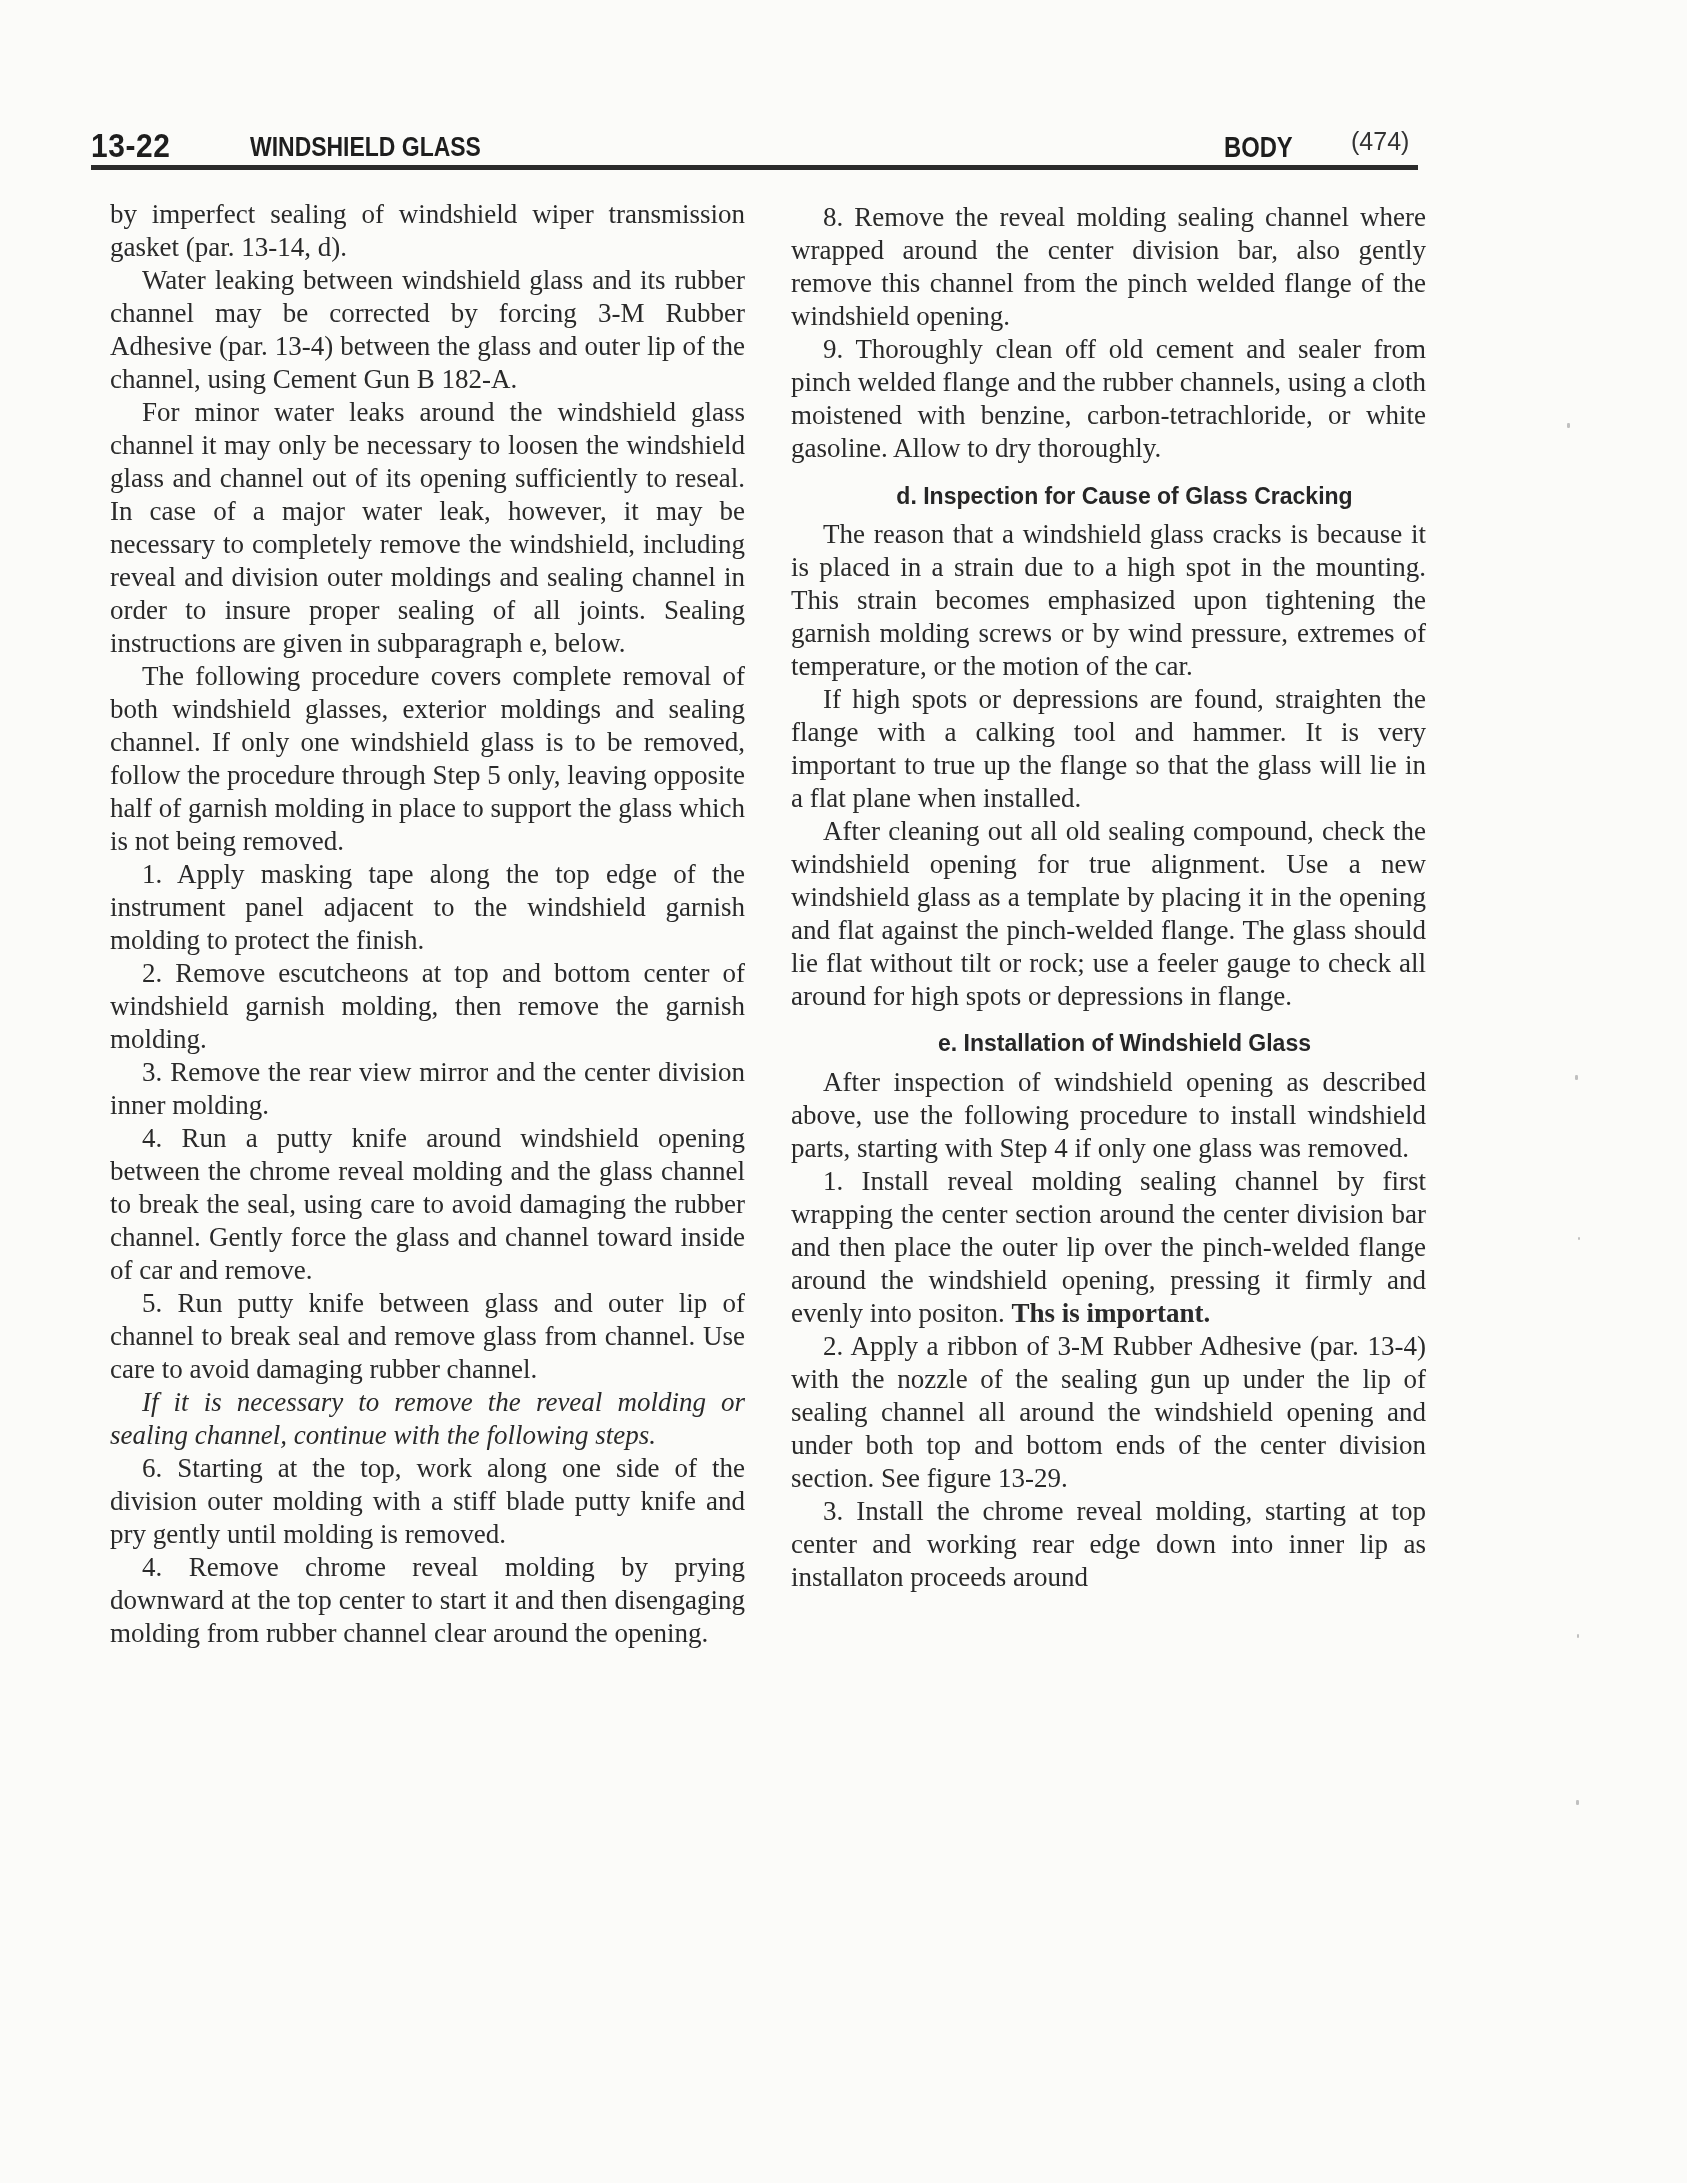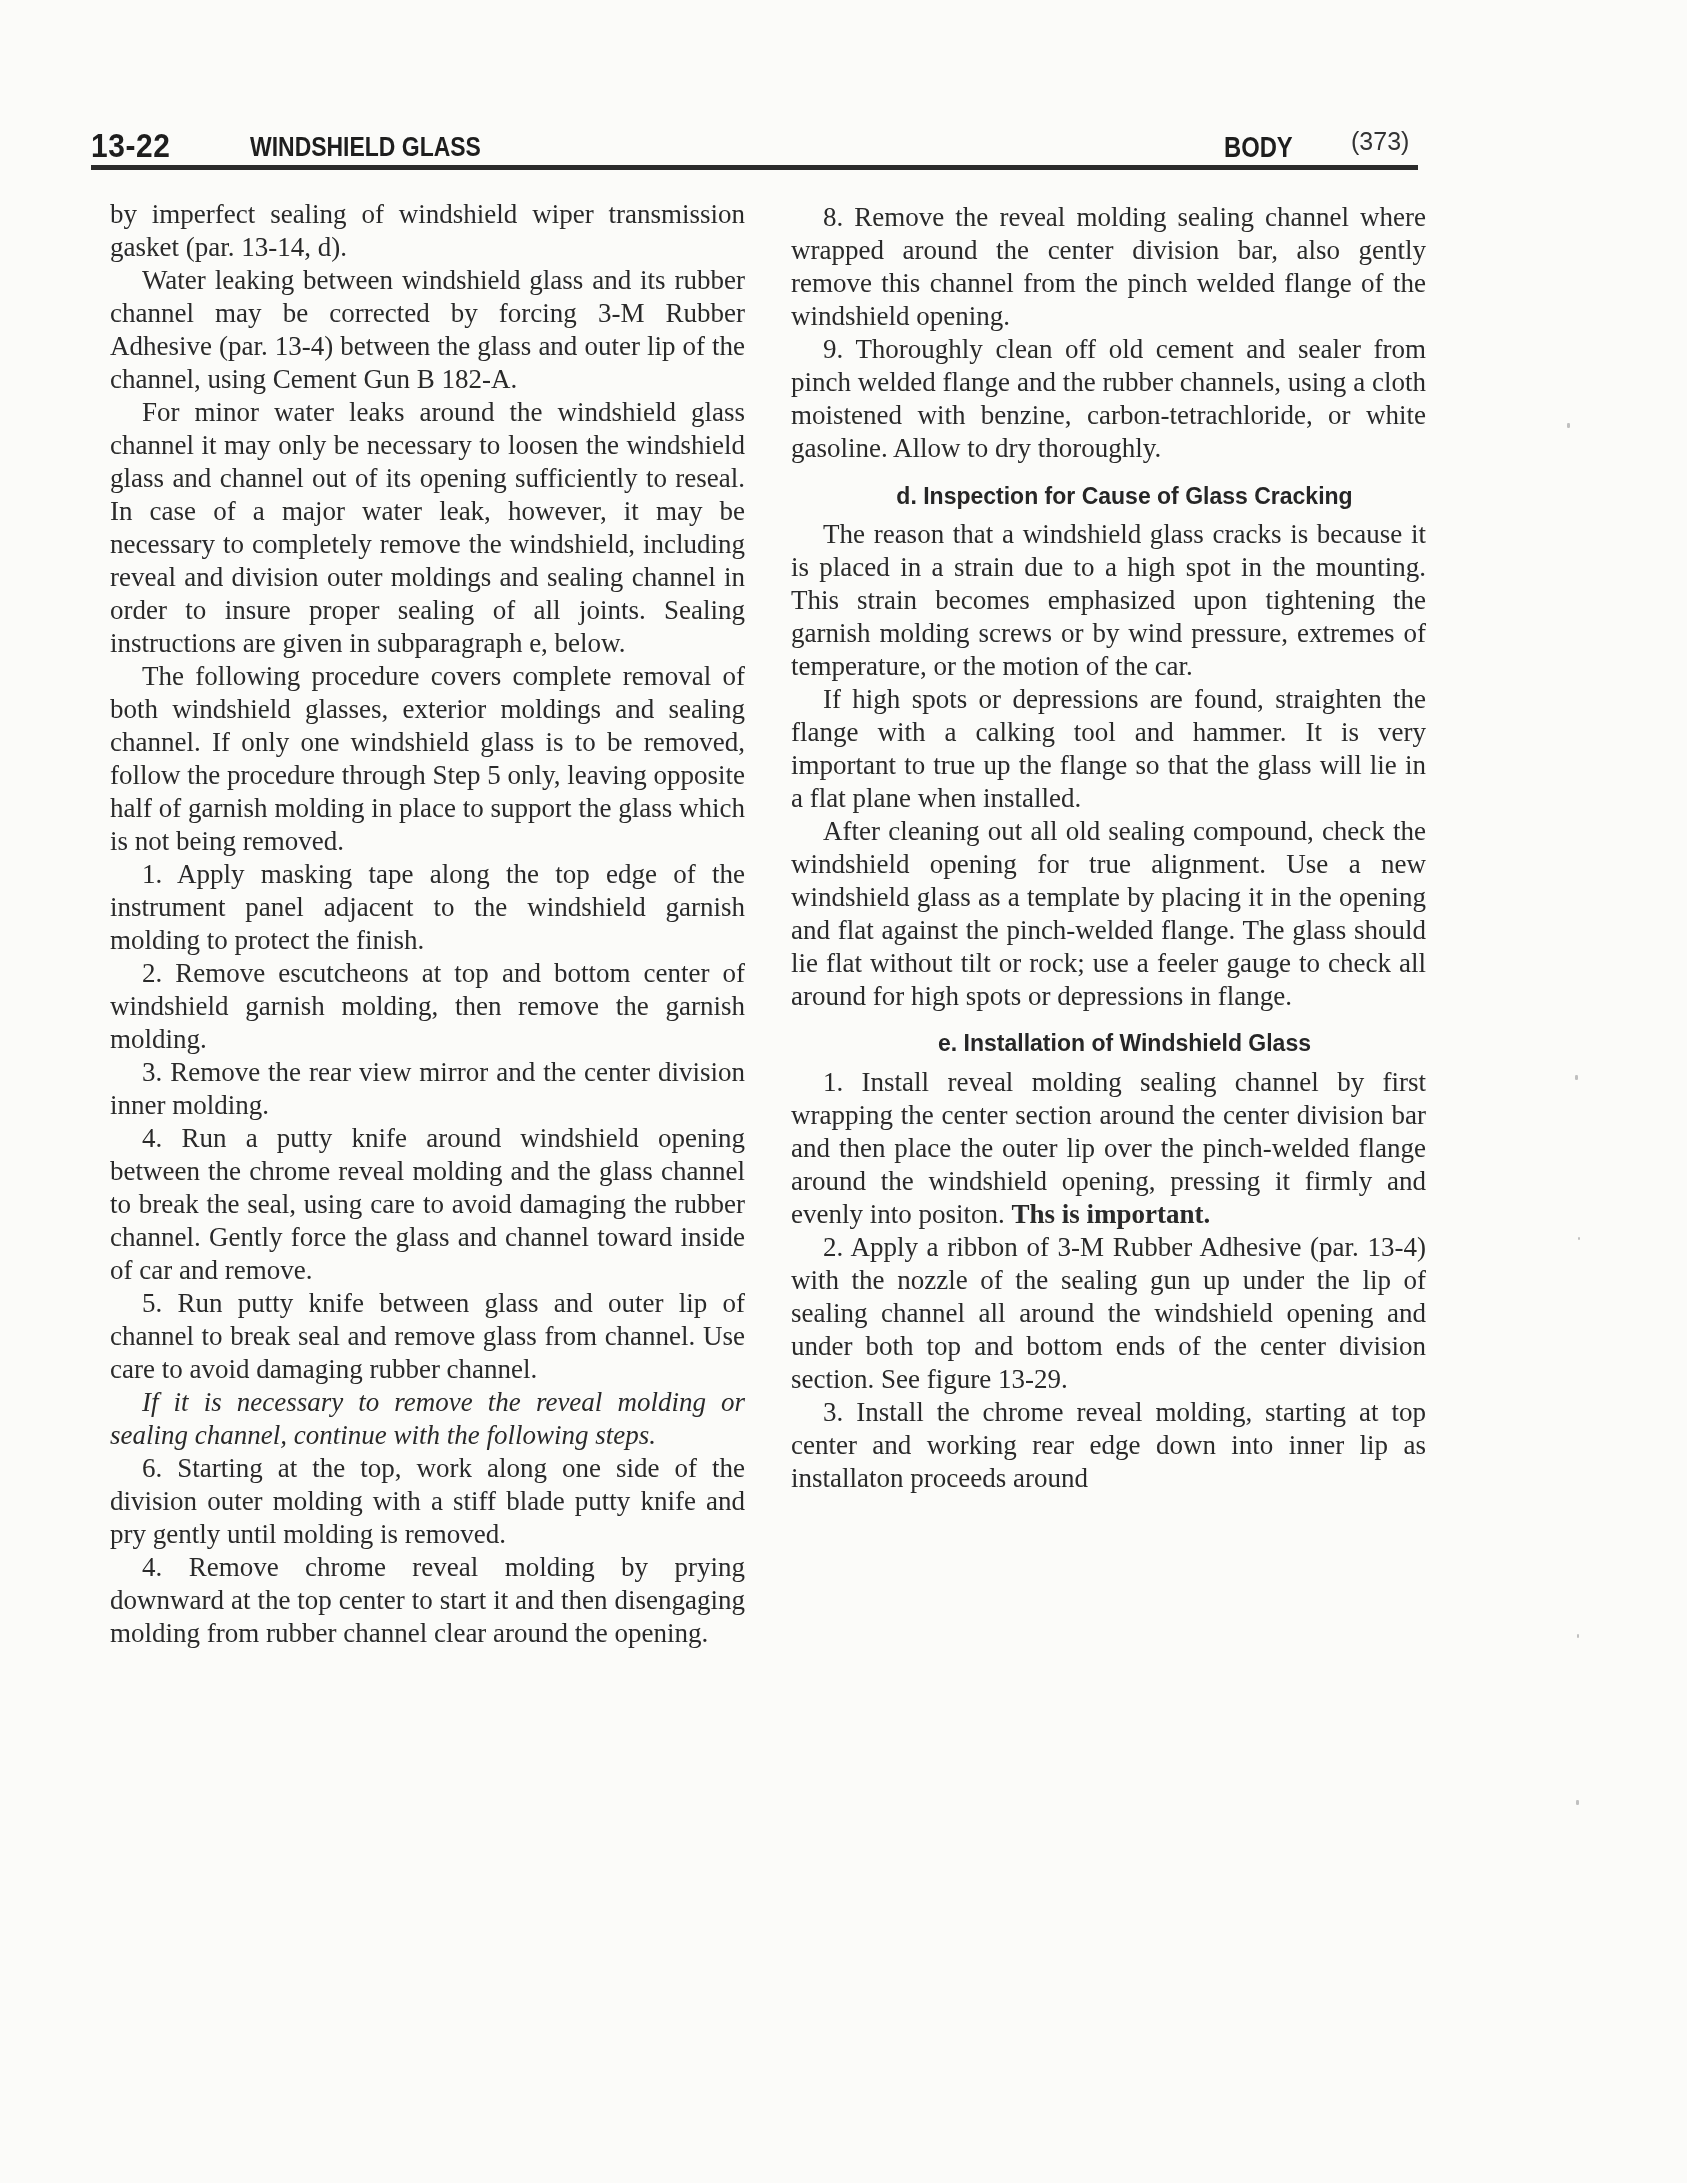--- a/index.html
+++ b/index.html
@@ -61,21 +61,21 @@
     .strong { font-weight: bold; }
     .speck { position: absolute; width: 3.3px; height: 5.3px; background: #999; border-radius: 1.3px; opacity: .6; }
   </style>
 </head>
 <body>
 
 <div class="page-header">
   <span class="hdr-num">13-22</span>
   <span class="hdr-title">WINDSHIELD GLASS</span>
   <span class="hdr-body">BODY</span>
-  <span class="hdr-page">(373)</span>
+  <span class="hdr-page">(474)</span>
 </div>
 <div class="hdr-rule"></div>
 
 <div class="col left">
   <p class="noindent">by imperfect sealing of windshield wiper transmission gasket (par. 13-14, d).</p>
   <p>Water leaking between windshield glass and its rubber channel may be corrected by forcing 3-M Rubber Adhesive (par. 13-4) between the glass and outer lip of the channel, using Cement Gun B 182-A.</p>
   <p>For minor water leaks around the windshield glass channel it may only be necessary to loosen the windshield glass and channel out of its opening sufficiently to reseal. In case of a major water leak, however, it may be necessary to completely remove the windshield, including reveal and division outer moldings and sealing channel in order to insure proper sealing of all joints. Sealing instructions are given in subparagraph e, below.</p>
   <p>The following procedure covers complete removal of both windshield glasses, exterior moldings and sealing channel. If only one windshield glass is to be removed, follow the procedure through Step 5 only, leaving opposite half of garnish molding in place to support the glass which is not being removed.</p>
   <p class="step">1. Apply masking tape along the top edge of the instrument panel adjacent to the windshield garnish molding to protect the finish.</p>
   <p class="step">2. Remove escutcheons at top and bottom center of windshield garnish molding, then remove the garnish molding.</p>
@@ -88,20 +88,21 @@
 </div>
 
 <div class="col right">
   <p class="step">8. Remove the reveal molding sealing channel where wrapped around the center division bar, also gently remove this channel from the pinch welded flange of the windshield opening.</p>
   <p class="step">9. Thoroughly clean off old cement and sealer from pinch welded flange and the rubber channels, using a cloth moistened with benzine, carbon-tetrachloride, or white gasoline. Allow to dry thoroughly.</p>
   <h3>d.  Inspection for Cause of Glass Cracking</h3>
   <p>The reason that a windshield glass cracks is because it is placed in a strain due to a high spot in the mounting. This strain becomes emphasized upon tightening the garnish molding screws or by wind pressure, extremes of temperature, or the motion of the car.</p>
   <p>If high spots or depressions are found, straighten the flange with a calking tool and hammer. It is very important to true up the flange so that the glass will lie in a flat plane when installed.</p>
   <p>After cleaning out all old sealing compound, check the windshield opening for true alignment. Use a new windshield glass as a template by placing it in the opening and flat against the pinch-welded flange. The glass should lie flat without tilt or rock; use a feeler gauge to check all around for high spots or depressions in flange.</p>
   <h3>e.  Installation of Windshield Glass</h3>
+  <p>After inspection of windshield opening as described above, use the following procedure to install windshield parts, starting with Step 4 if only one glass was removed.</p>
   <p class="step"><span>1. Install reveal molding sealing channel by first wrapping the center section around the center division bar and then place the outer lip over the pinch-welded flange around the windshield opening, pressing it firmly and evenly into positon.</span> <span class="strong">Ths is important.</span></p>
   <p class="step">2. Apply a ribbon of 3-M Rubber Adhesive (par. 13-4) with the nozzle of the sealing gun up under the lip of sealing channel all around the windshield opening and under both top and bottom ends of the center division section. See figure 13-29.</p>
   <p class="step">3. Install the chrome reveal molding, starting at top center and working rear edge down into inner lip as installaton proceeds around</p>
 </div>
 
 <div class="speck" style="left:1567px;top:423px;"></div>
 <div class="speck" style="left:1575px;top:1075px;"></div>
 <div class="speck" style="left:1578px;top:1237px;height:3.3px;width:2px;"></div>
 <div class="speck" style="left:1577px;top:1634px;height:4px;width:2px;"></div>
 <div class="speck" style="left:1576px;top:1800px;"></div>

